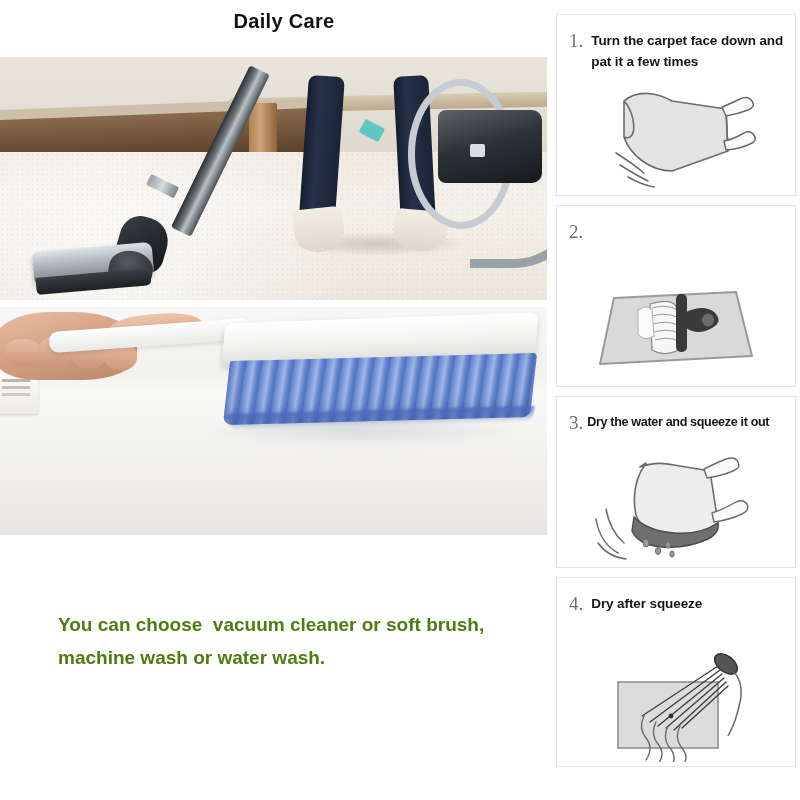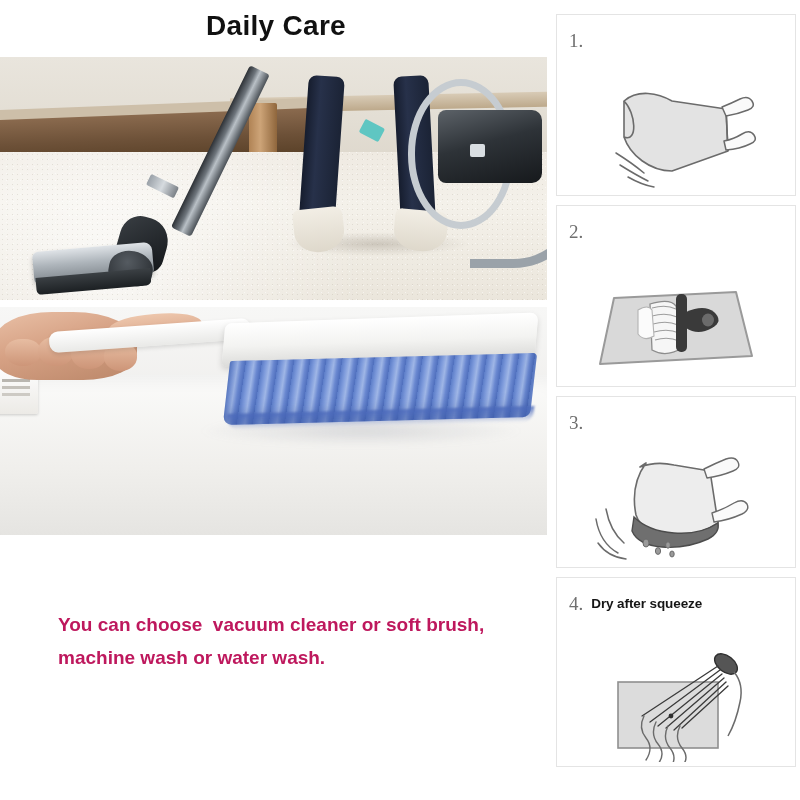--- a/index.html
+++ b/index.html
@@ -15,24 +15,25 @@
     overflow: hidden;
   }
 
   
   .page-title {
     position: absolute;
     left: 0;
     top: 10px;
     width: 552px;
     text-align: center;
-    font-size: 28px;
+    font-size: 20px;
     font-weight: bold;
     color: #111111;
     letter-spacing: 0.3px;
+    padding-left: 8px;
   }
 
   
   .photo-col {
     position: absolute;
     left: 0;
     top: 57px;
     width: 547px;
   }
   .photo {
@@ -251,21 +252,21 @@
 
   
   .caption {
     position: absolute;
     left: 58px;
     top: 608px;
     width: 480px;
     font-size: 19px;
     font-weight: bold;
     line-height: 1.75;
-    color: #be185d;
+    color: #4d7c0f;
     white-space: pre-wrap;
   }
 
   
   .steps {
     position: absolute;
     left: 556px;
     top: 14px;
     width: 240px;
   }
@@ -365,20 +366,21 @@
 </div>
 
 <div class="caption">You can choose  vacuum cleaner or soft brush,
 machine wash or water wash.</div>
 
 <div class="steps">
 
   <div class="step-card c1">
     <div class="step-head">
       <span class="step-num">1.</span>
+      <span class="step-text">Turn the carpet face down and pat it a few times</span>
     </div>
     <div class="step-art">
       <svg width="200" height="112" viewBox="0 0 200 112">
         <path d="M48 22 C62 10 82 14 96 22 L150 30 L152 72 L96 92 C74 92 54 76 48 58 Z" fill="#e3e3e3" stroke="#6b6b6b" stroke-width="1.6" stroke-linejoin="round"></path>
         <path d="M48 22 C60 34 62 64 48 58" fill="none" stroke="#6b6b6b" stroke-width="1.6"></path>
         <path d="M150 30 L152 72" fill="none" stroke="#6b6b6b" stroke-width="1.6"></path>
         <path d="M146 28 q10 -4 18 -8 q8 -4 12 2 q4 6 -4 9 q-10 4 -22 6 z" fill="#fafafa" stroke="#6b6b6b" stroke-width="1.5" stroke-linejoin="round"></path>
         <path d="M148 62 q10 -2 18 -7 q8 -5 12 1 q4 6 -4 9 q-10 5 -24 6 z" fill="#fafafa" stroke="#6b6b6b" stroke-width="1.5" stroke-linejoin="round"></path>
         <path d="M40 74 q16 10 28 20" fill="none" stroke="#6b6b6b" stroke-width="1.5" stroke-linecap="round"></path>
         <path d="M44 86 q16 10 28 16" fill="none" stroke="#6b6b6b" stroke-width="1.5" stroke-linecap="round"></path>
@@ -400,20 +402,21 @@
         <rect x="100" y="24" width="11" height="58" rx="5" fill="#3a3a3a"></rect>
         <path d="M110 42 q18 -8 28 0 q10 9 -2 16 q-14 8 -26 0 z" fill="#3a3a3a"></path>
         <ellipse cx="132" cy="50" rx="6" ry="6.5" fill="#6b6b6b"></ellipse>
       </svg>
     </div>
   </div>
 
   <div class="step-card c3">
     <div class="step-head">
       <span class="step-num">3.</span>
+      <span class="step-text">Dry the water and squeeze it out</span>
     </div>
     <div class="step-art">
       <svg width="200" height="106" viewBox="0 0 200 106">
         <path d="M64 10 q16 -6 34 -2 L134 14 L142 66 q-20 14 -48 12 q-28 -2 -34 -20 q-6 -30 10 -52 Z" fill="#ededed" stroke="#6b6b6b" stroke-width="1.6" stroke-linejoin="round"></path>
         <path d="M58 60 q14 14 40 16 q26 2 44 -10 q2 10 -10 16 q-22 10 -46 8 q-24 -2 -30 -16 z" fill="#6f6f6f" stroke="#4c4c4c" stroke-width="1.4"></path>
         <path d="M128 12 q12 -6 22 -10 q9 -3 12 3 q3 6 -5 9 q-12 5 -26 7 z" fill="#fafafa" stroke="#6b6b6b" stroke-width="1.4" stroke-linejoin="round"></path>
         <path d="M136 56 q12 -4 22 -10 q9 -5 13 1 q3 6 -5 10 q-13 6 -28 8 z" fill="#fafafa" stroke="#6b6b6b" stroke-width="1.4" stroke-linejoin="round"></path>
         <path d="M30 52 q4 22 18 34" fill="none" stroke="#6b6b6b" stroke-width="1.5" stroke-linecap="round"></path>
         <path d="M20 62 q4 24 22 34" fill="none" stroke="#6b6b6b" stroke-width="1.5" stroke-linecap="round"></path>
         <path d="M22 86 q10 14 28 16" fill="none" stroke="#6b6b6b" stroke-width="1.5" stroke-linecap="round"></path>

